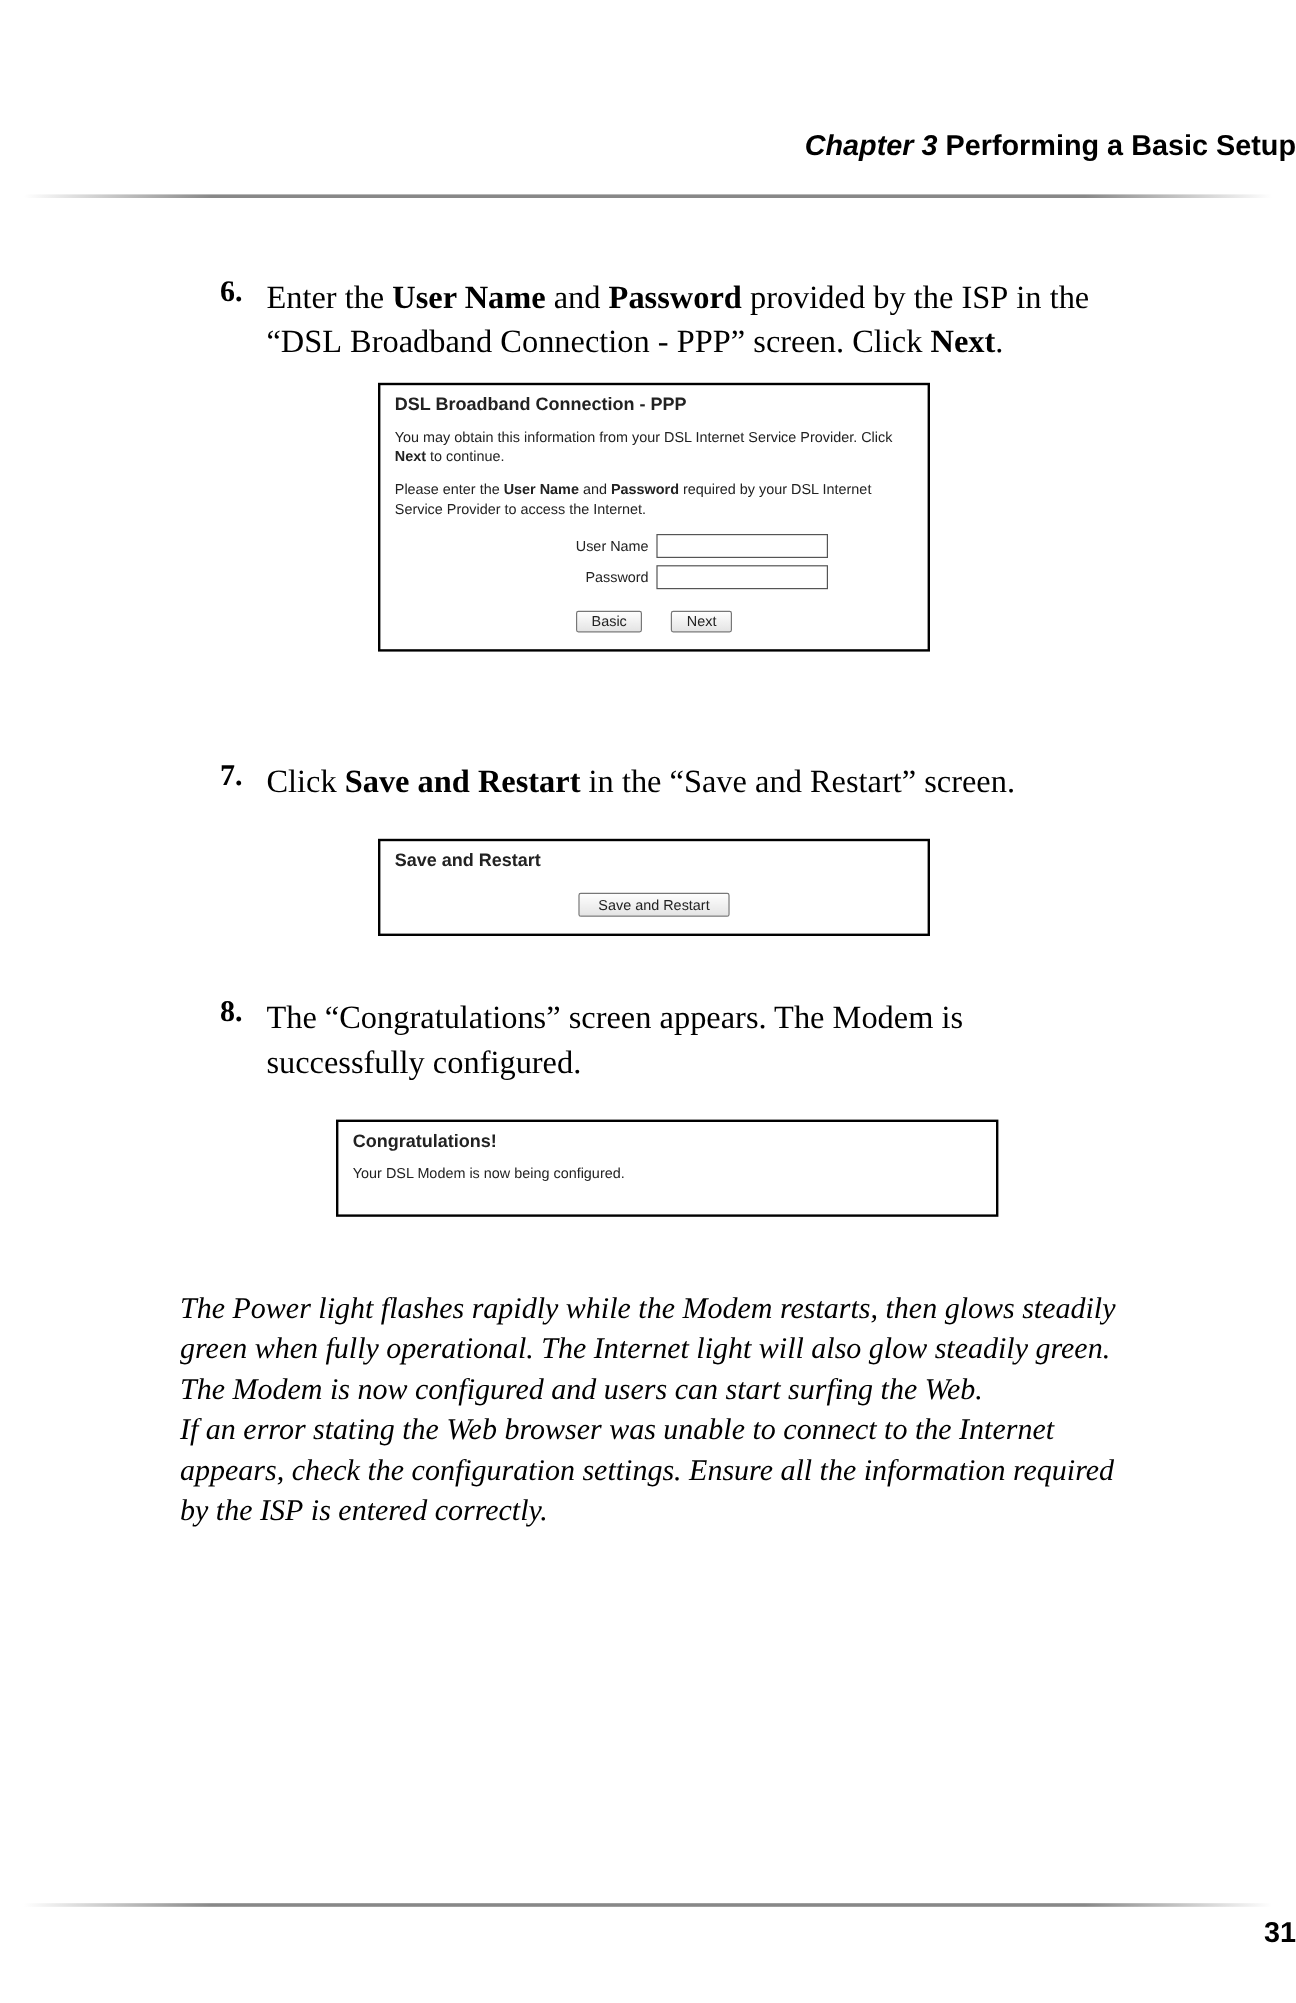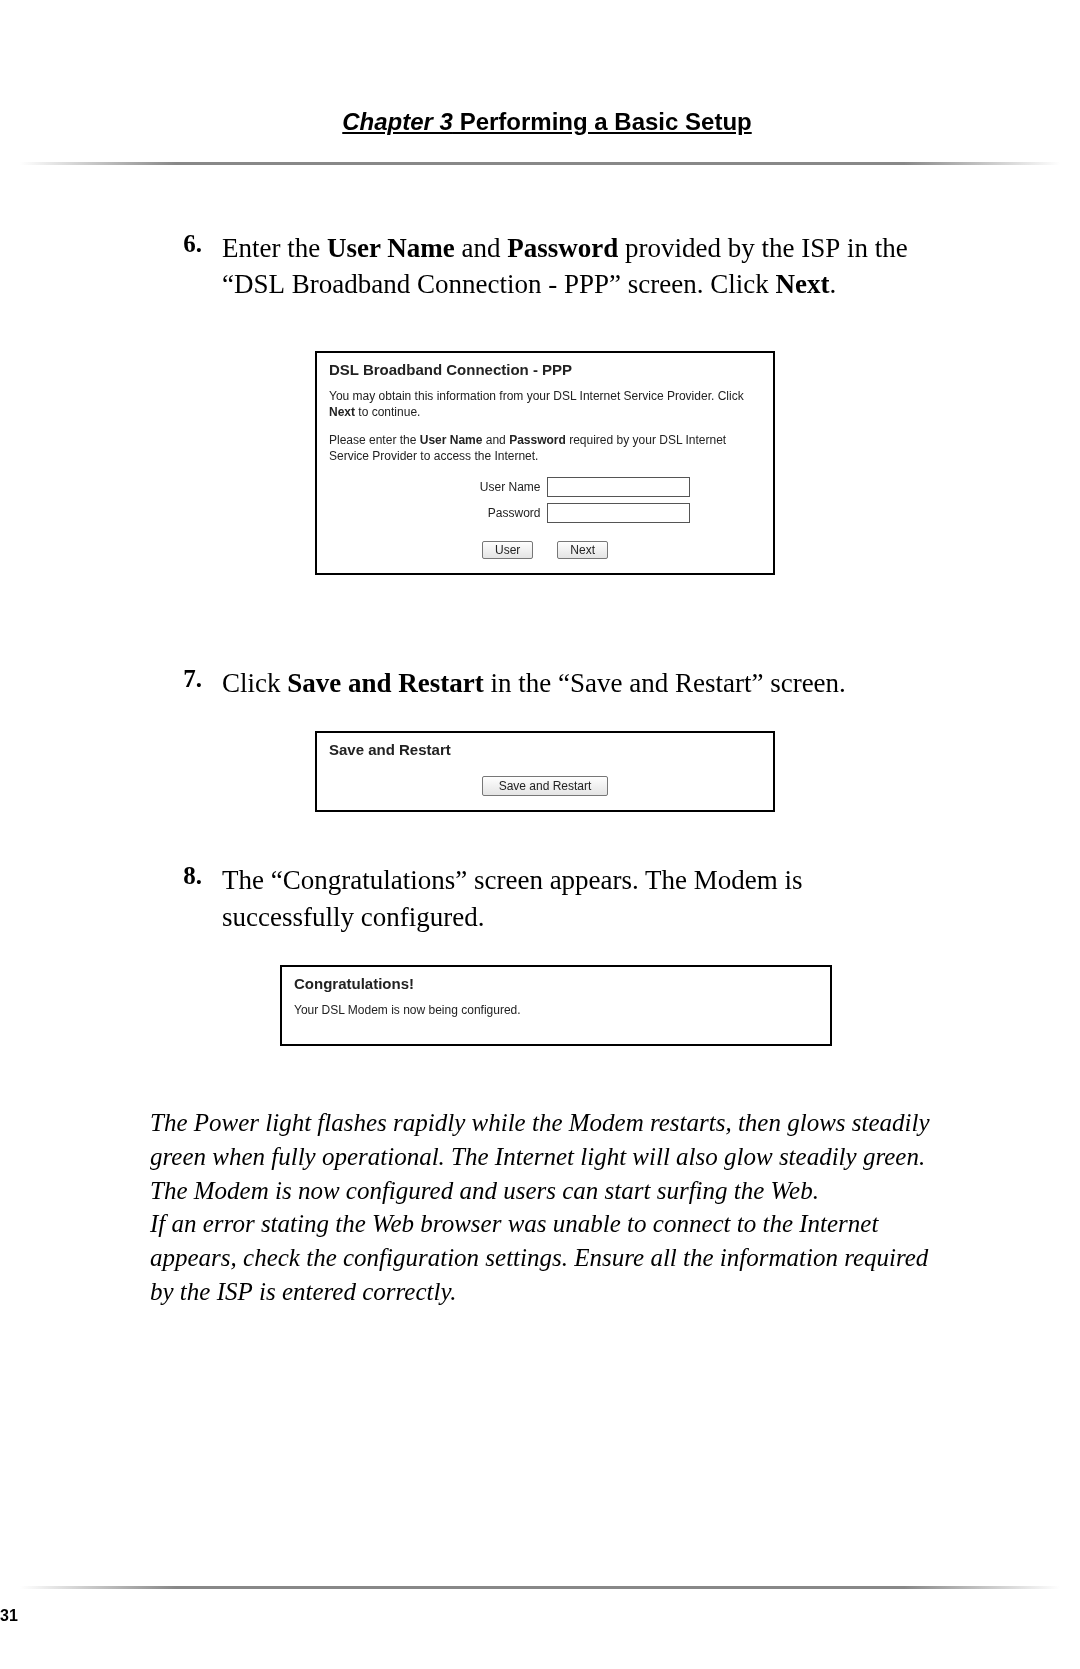--- a/index.html
+++ b/index.html
@@ -31,24 +31,23 @@
     left: 20px;
     right: 20px;
     height: 3px;
     background: linear-gradient(to right, rgba(0,0,0,0) 0%, #888 15%, #888 85%, rgba(0,0,0,0) 100%);
   }
   .chapter-header {
     position: absolute;
     top: 108px;
     left: 14px;
     right: 0;
-    text-align: center;
+    text-align: right;
     font-family: "Segoe UI", "Helvetica Neue", Arial, sans-serif;
     font-size: 24px;
-    text-decoration: underline;
   }
   .chapter-header .chapter-label { font-style: italic; font-weight: bold; }
   .chapter-header .chapter-title { font-weight: bold; }
   .content {
     position: absolute;
     top: 230px;
     left: 150px;
     right: 140px;
   }
   .step {
@@ -66,21 +65,21 @@
   }
   .step-text {
     font-size: 27px;
     line-height: 1.35;
     flex: 1 1 auto;
   }
   .step-text b { font-weight: bold; }
   .screenshot-wrap {
     display: flex;
     justify-content: center;
-    margin: 48px 0 90px 0;
+    margin: 16px 0 90px 0;
   }
   .screenshot-wrap.tight { margin: 30px 0 50px 0; }
   .screenshot {
     border: 2px solid #000;
     background: #fff;
     font-family: Verdana, "Segoe UI", Arial, sans-serif;
     font-size: 13px;
     color: #222;
     padding: 8px 12px 14px 12px;
     box-sizing: border-box;
@@ -139,24 +138,24 @@
     font-size: 25px;
     line-height: 1.35;
     margin-top: 60px;
     font-style: italic;
   }
   .page-num {
     position: absolute;
     bottom: 44px;
     left: 0;
     right: 0;
-    text-align: left;
+    text-align: right;
     font-family: "Segoe UI", Arial, sans-serif;
     font-weight: bold;
-    font-size: 16px;
+    font-size: 24px;
   }
   .smallcaps { font-variant: small-caps; }
 </style>
 </head>
 <body>
 
 <div class="page">
 
   <div class="chapter-header">
     <span class="chapter-label">Chapter 3</span><span class="chapter-title">  Performing a Basic Setup</span>
@@ -183,21 +182,21 @@
         </div>
         <div class="form-row">
           <div class="form-label">User Name</div>
           <input class="form-input" value="" style="">
         </div>
         <div class="form-row">
           <div class="form-label">Password</div>
           <input class="form-input" type="password" value="" style="">
         </div>
         <div class="btn-row">
-          <div class="ui-btn">User</div>
+          <div class="ui-btn">Basic</div>
           <div class="ui-btn">Next</div>
         </div>
       </div>
     </div>
 
     <div class="step">
       <div class="step-num">7.</div>
       <div class="step-text">
         <span>Click </span><b>Save and Restart</b><span> in the “Save and Restart” screen.</span>
       </div>

